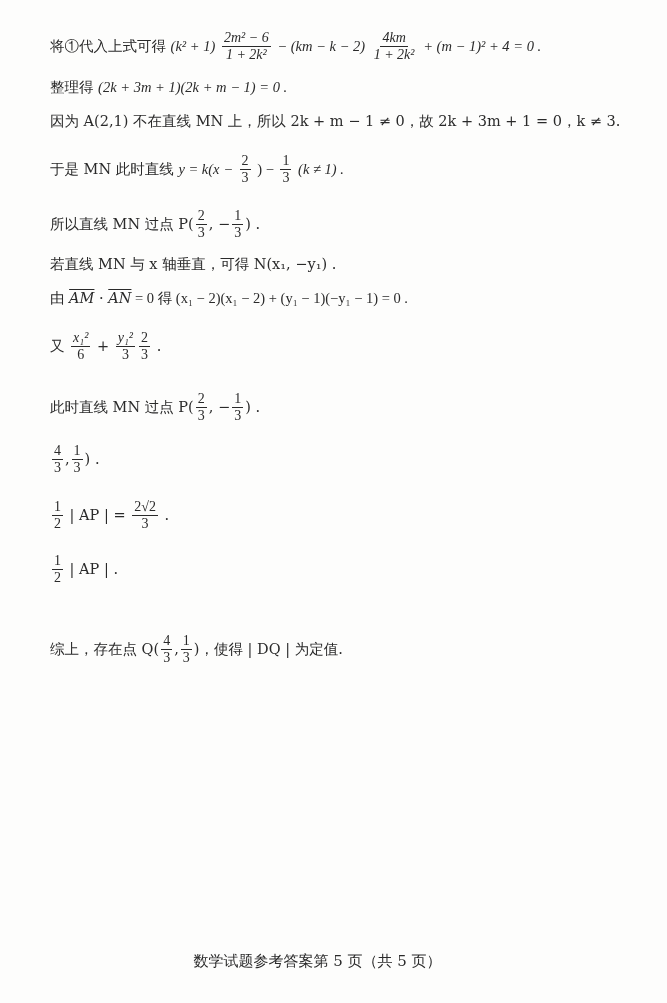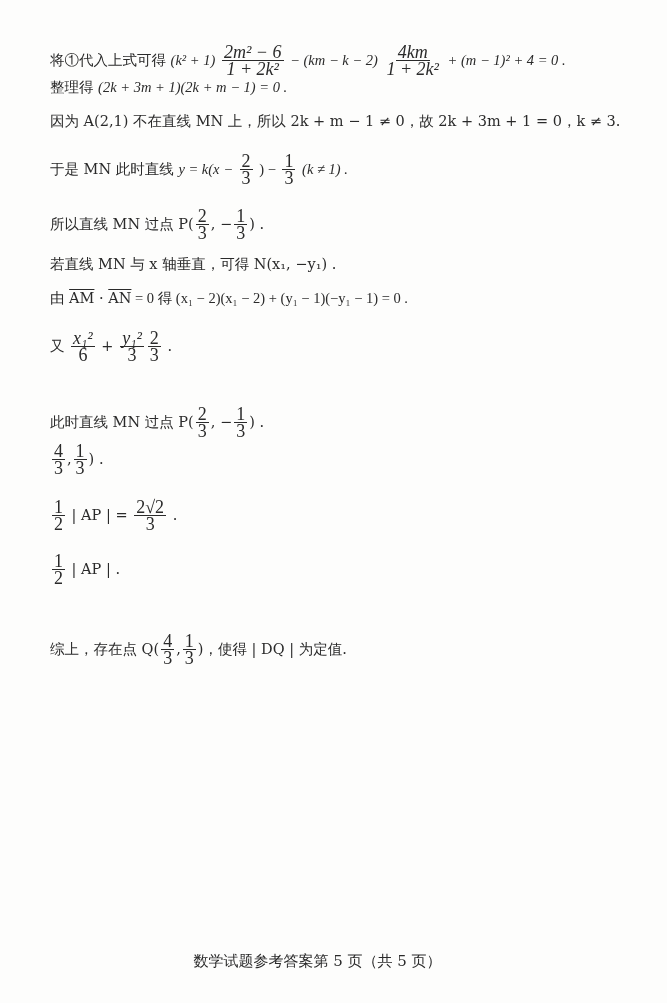--- a/index.html
+++ b/index.html
@@ -1,32 +1,32 @@
 <!DOCTYPE html>
 <html><head>
 <meta charset="utf-8">
 <style>
   html,body{margin:0;padding:0;}
   body{width:667px;height:1003px;background:#fdfdfc;position:relative;overflow:hidden;
        font-family:"DejaVu Serif","Liberation Serif",serif;color:#2a2a2a;}
   .line{position:absolute;left:50px;font-size:14.5px;white-space:nowrap;line-height:20px;}
   .math{font-family:"Liberation Serif","DejaVu Serif",serif;}
   .i{font-style:italic;}
-  .frac{display:inline-flex;flex-direction:column;align-items:center;vertical-align:middle;margin:0 2px;font-family:"Liberation Serif",serif;font-size:18px;line-height:16px;}
+  .frac{display:inline-flex;flex-direction:column;align-items:center;vertical-align:middle;margin:0 2px;font-family:"Liberation Serif",serif;font-size:14px;line-height:16px;}
   .frac .num{border-bottom:1px solid #2a2a2a;padding:0 2px;}
   .frac .den{padding:0 2px;}
-  .ovl{text-decoration:overline;}
+  .ovl{text-decoration:overline;font-style:italic;}
   .footer{position:absolute;top:952px;left:0;width:635px;text-align:center;font-size:15px;}
 </style>
 </head>
 <body>
 
 <div>
 
-  <div class="line" style="top:44px">
+  <div class="line" style="top:30px">
     <span>将①代入上式可得</span>
     <span class="math i">(k² + 1)</span>
     <span class="frac">
         <span class="num i">2m² − 6</span>
         <span class="den i">1 + 2k²</span>
       </span>
     <span class="math i"> − (km − k − 2)</span>
     <span class="frac">
         <span class="num i">4km</span>
         <span class="den i">1 + 2k²</span>
@@ -82,21 +82,21 @@
         <span class="den">6</span>
       </span><span> + </span><span class="frac">
         <span class="num i">y₁²</span>
         <span class="den">3</span>
       </span><span class="frac">
         <span class="num">2</span>
         <span class="den">3</span>
       </span><span> .</span>
   </div>
 
-  <div class="line" style="top:406px">
+  <div class="line" style="top:391px">
     <span>此时直线 MN 过点 P(</span><span class="frac">
         <span class="num">2</span>
         <span class="den">3</span>
       </span><span>, −</span><span class="frac">
         <span class="num">1</span>
         <span class="den">3</span>
       </span><span>) .</span>
   </div>
 
   <div class="line" style="top:443px">

